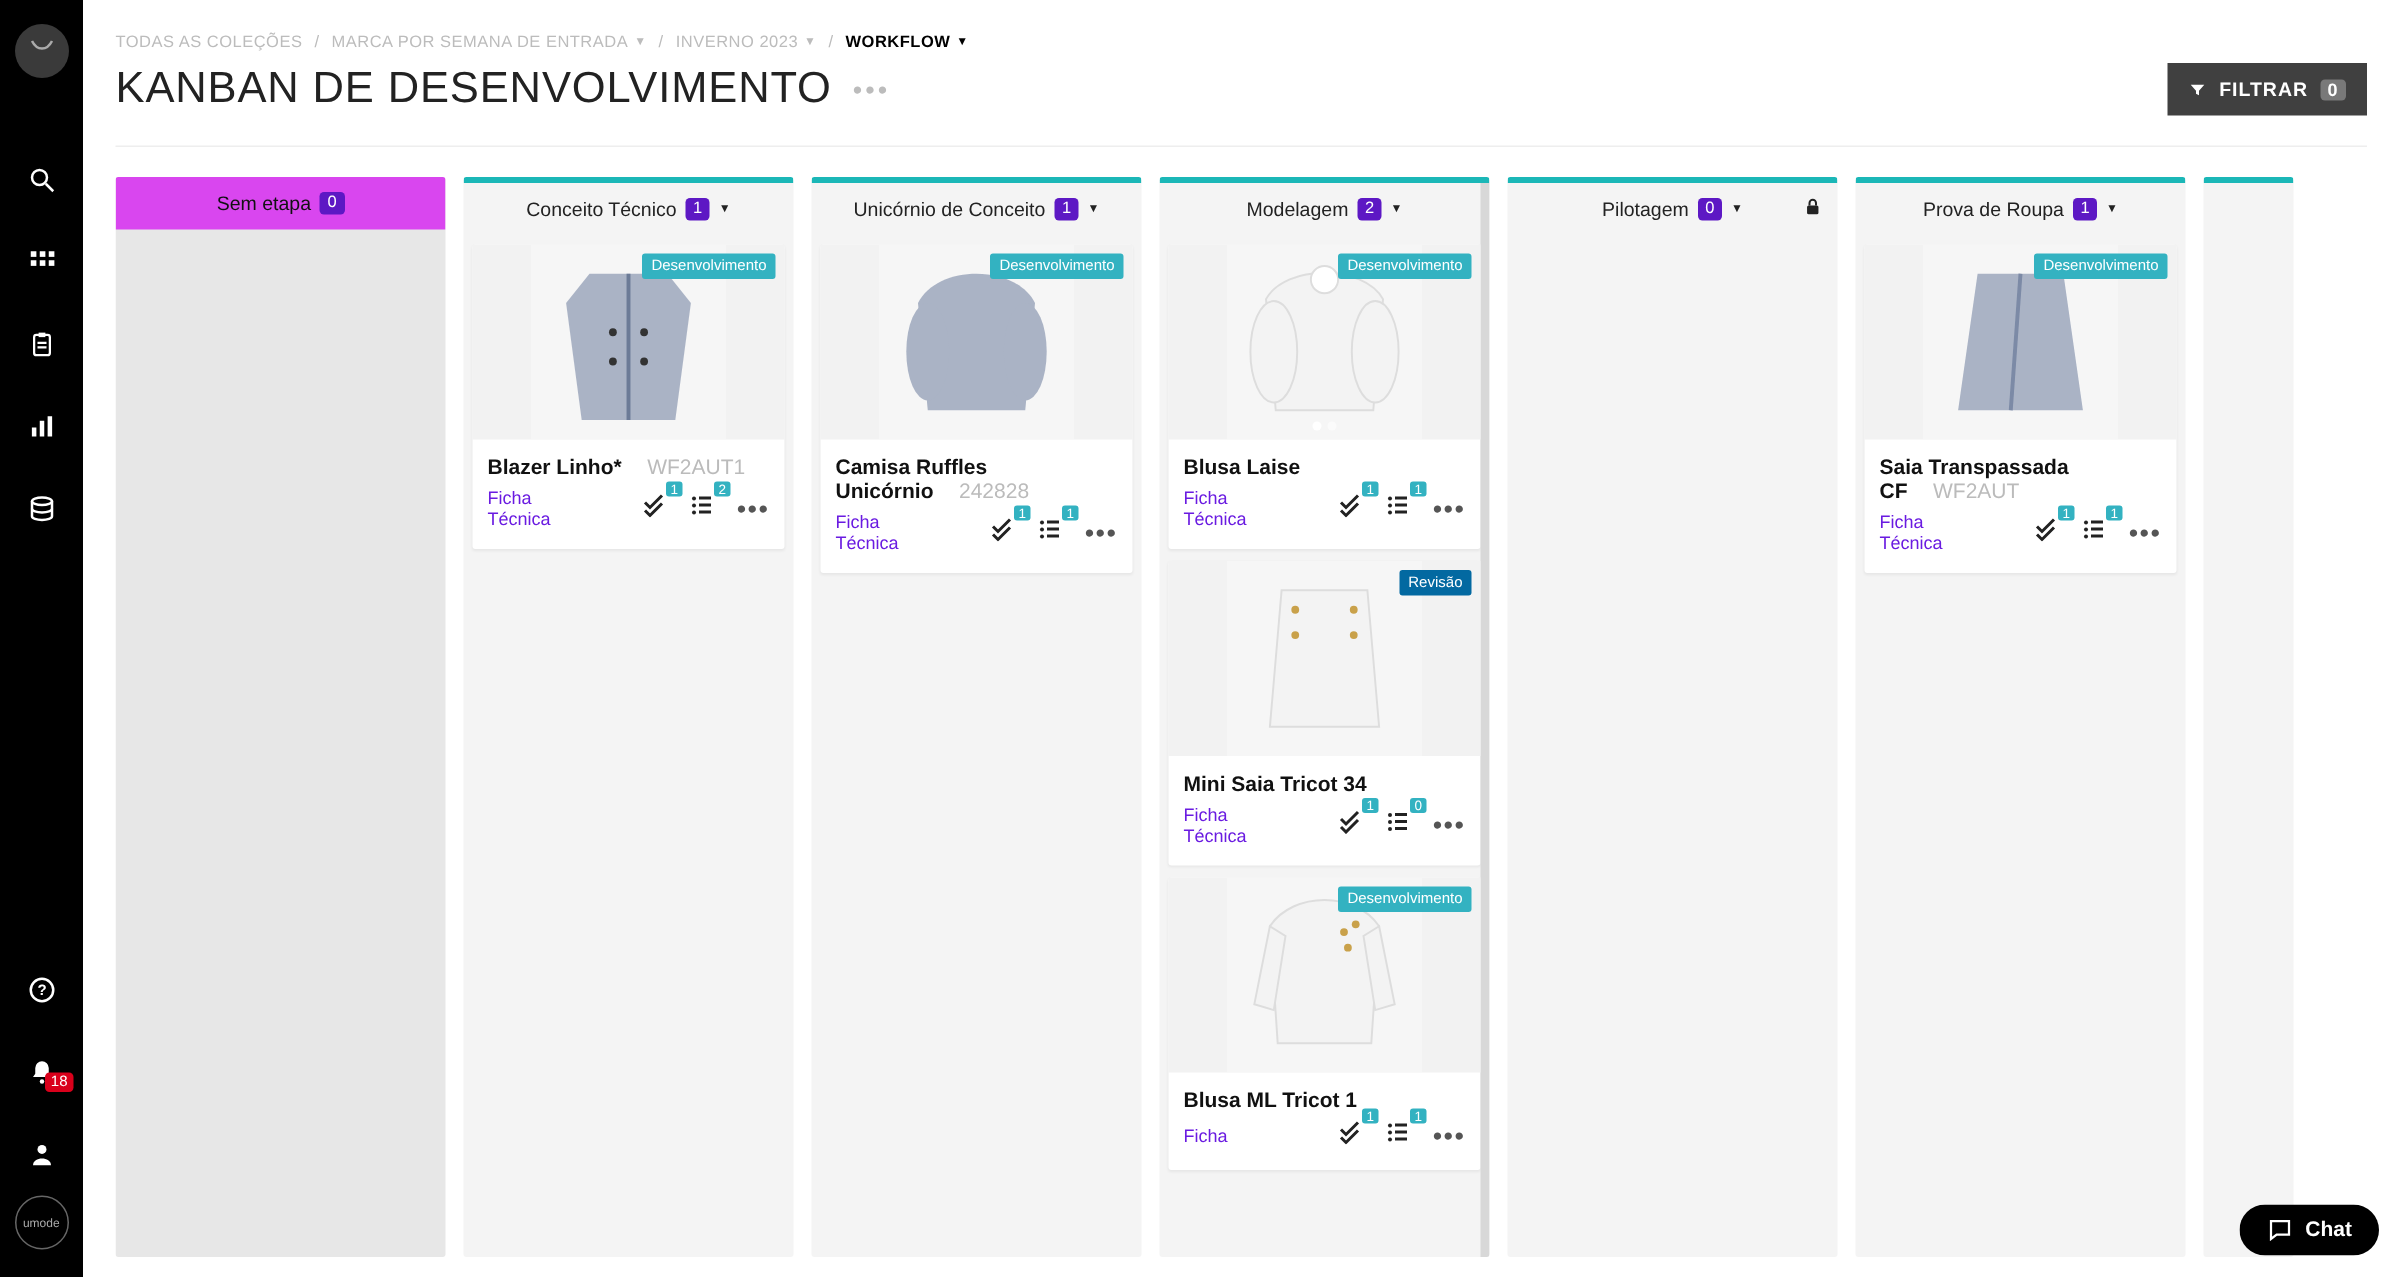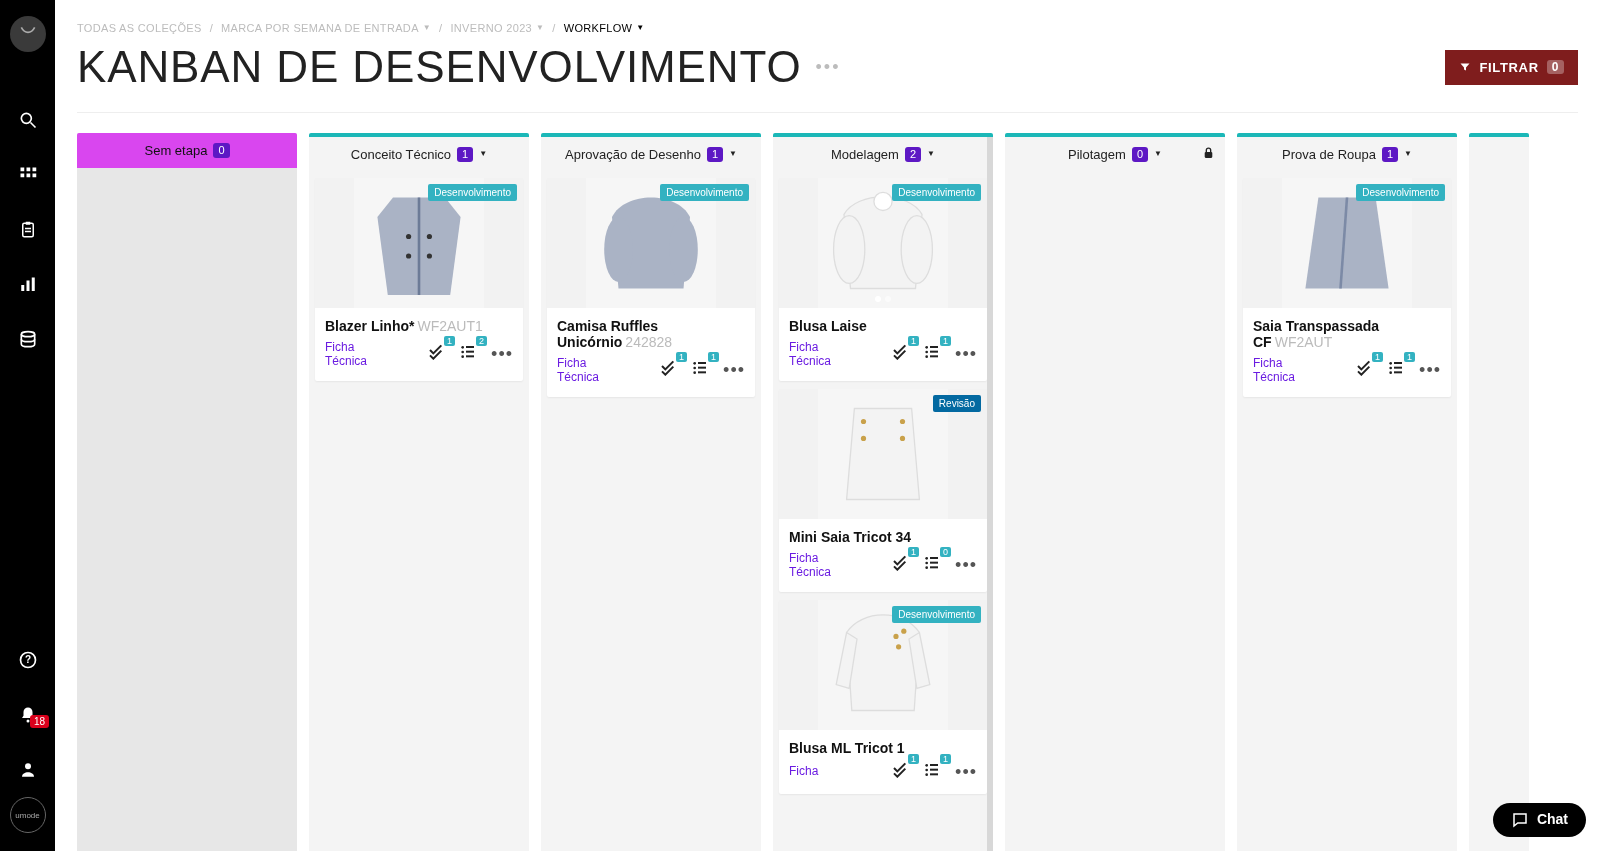--- a/index.html
+++ b/index.html
@@ -70,40 +70,40 @@
     font-size: 11px;
     letter-spacing: .03em;
     color: #bcbcbc;
     text-transform: uppercase;
     display: flex;
     gap: 8px;
     align-items: center;
   }
   .breadcrumbs .bc-item { color: #bcbcbc; cursor: pointer; display:flex; align-items:center; gap:4px;}
   .breadcrumbs .bc-sep { color: #bcbcbc; }
-  .breadcrumbs .bc-current { color: #000; font-weight: 400;}
+  .breadcrumbs .bc-current { color: #000; font-weight: 700;}
   .caret-down { font-size: 8px; position: relative; top:-1px;}
   .title-row {
     display: flex;
     align-items: center;
     justify-content: space-between;
     margin-top: 8px;
     padding-bottom: 20px;
     border-bottom: 1px solid #eee;
     margin-bottom: 20px;
   }
   .title-left { display:flex; align-items:center; gap: 14px;}
   .page-title {
-    font-size: 44px;
+    font-size: 29px;
     font-weight: 500;
     letter-spacing: 0.02em;
   }
   .dots3 { color:#bcbcbc; letter-spacing:2px; cursor:pointer; font-size:18px; line-height:1;}
   .filter-btn {
-    background: #7f1d1d;
+    background: #404040;
     color: #fff;
     border: none;
     padding: 10px 14px;
     font-size: 13px;
     font-weight: 600;
     display: flex;
     align-items: center;
     gap: 8px;
     cursor: pointer;
     letter-spacing: .05em;
@@ -201,21 +201,21 @@
     bottom:6px; left:0; right:0;
     display:flex; justify-content:center; gap:4px;
   }
   .slider-dots span {
     width:6px; height:6px; border-radius:50%;
     background: rgba(255,255,255,.6);
   }
   .slider-dots span.active { background:#fff; }
   .card .body { padding: 10px 10px 12px 10px; }
   .card .title { font-size: 14px; font-weight: 600; color:#111; }
-  .card .code  { font-weight: 400; color: #bbb; margin-left: 3px;}
+  .card .code  { font-weight: 400; color: #bbb; margin-left: 17px;}
   .card .meta-row {
     display: flex;
     align-items: center;
     justify-content: space-between;
     margin-top: 6px;
   }
   .card .ficha {
     color: #6a1be1;
     font-size: 12px;
     line-height: 1.2;
@@ -408,21 +408,21 @@
                     </svg><span class="mini-badge">2</span></span>
                   <span class="more-dots">•••</span>
                 </div>
               </div>
             </div>
           </div>
         </div>
       </div>
       <div class="column">
         <div class="col-header">
-          <span>Aprovação de Desenho</span>
+          <span>Unicórnio de Conceito</span>
           <span class="count-chip">1</span>
           <span class="caret-down">▼</span>
         </div>
         <div class="col-body">
           <div class="card">
             <div class="thumb garment">
               <svg viewBox="0 0 100 100">
                 <rect width="100" height="100" fill="#f6f6f6"></rect>
                 <path d="M20 30c10-20 50-20 60 0l-5 55H25z" fill="#aab3c5"></path>
                 <ellipse cx="25" cy="55" rx="11" ry="25" fill="#aab3c5"></ellipse>

